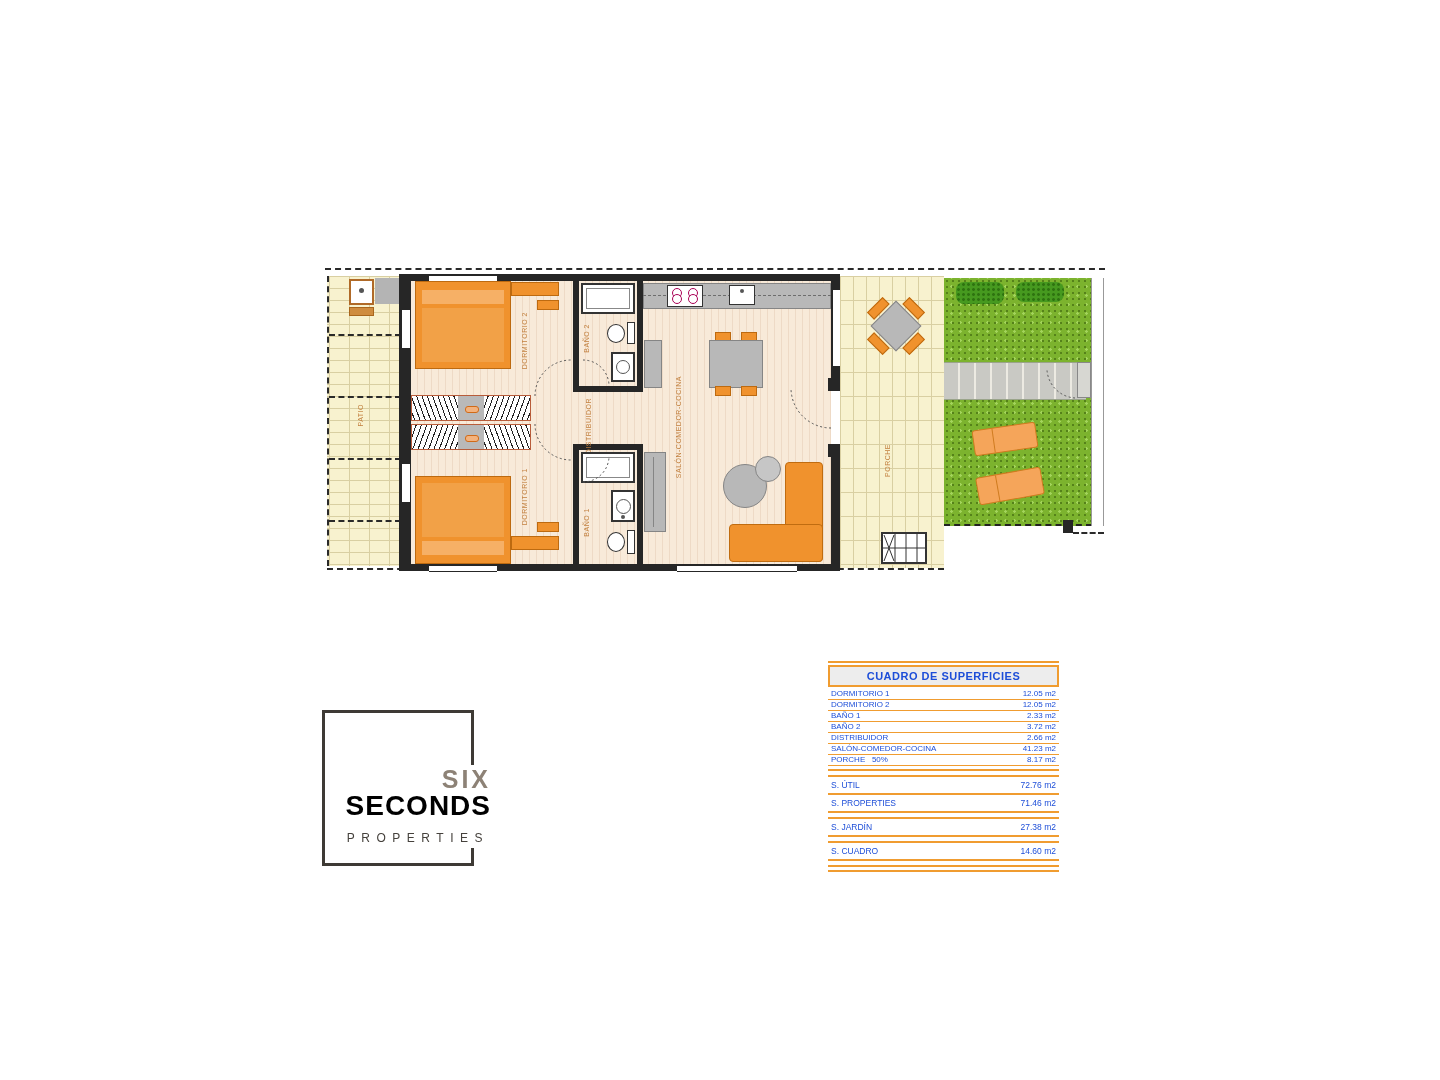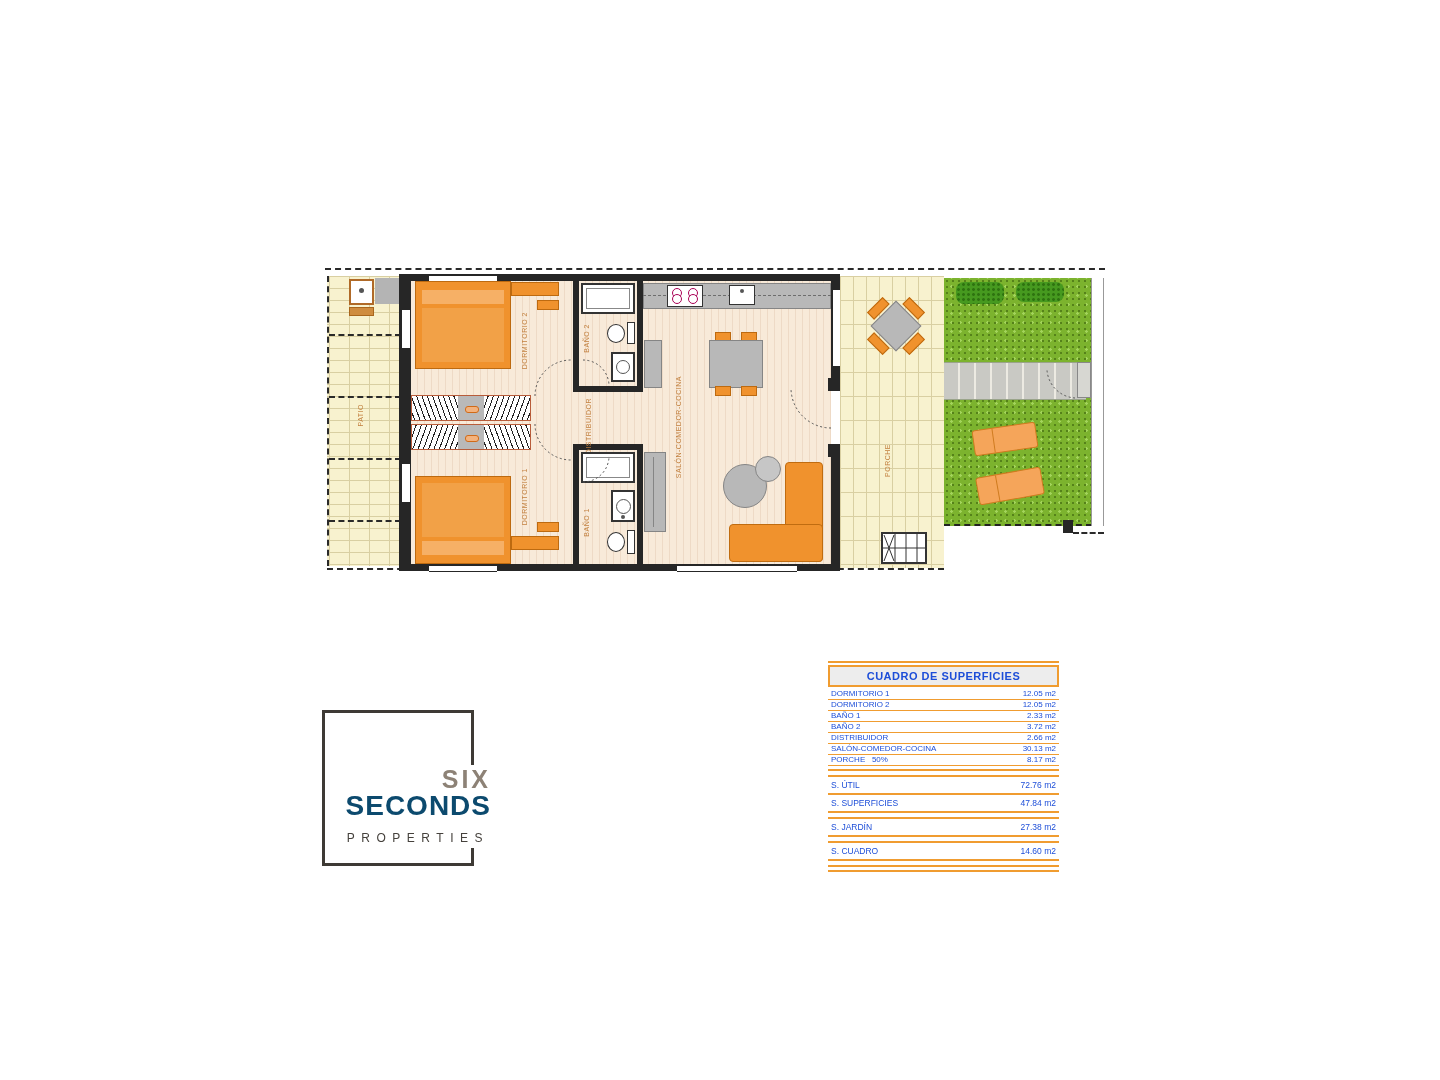--- a/index.html
+++ b/index.html
@@ -58,21 +58,21 @@
     padding:1px 3px; border-bottom:1.5px solid #f09c30; }
   .s-row span { white-space:pre; }
   .s-sum { display:flex; justify-content:space-between; font-size:8.5px; align-items:center;
     height:16px; padding:0 3px; }
   .s-sum span { white-space:pre; }
 
   
   .logo { position:absolute; left:322px; top:710px; width:146px; height:150px; border:3px solid #3e3a35; }
   .logo-text { position:absolute; right:-20px; top:52px; text-align:right; background:#fff; padding:3px 0 3px 12px; }
   .logo-six { font-size:25px; letter-spacing:3px; color:#8d8276; font-weight:bold; line-height:23px; }
-  .logo-seconds { font-size:28px; letter-spacing:1px; color:#0c4a6e; font-weight:bold; line-height:29px; }
+  .logo-seconds { font-size:28px; letter-spacing:1px; color:#000000; font-weight:bold; line-height:29px; }
   .logo-props { font-size:12px; letter-spacing:6.5px; color:#45413c; margin-top:12px; line-height:13px; padding-right:2px; }
 </style>
 </head>
 <body>
 
 <div class="plan">
 
   <div class="abs dash" style="left:0;top:2;width:780px;"></div>
   <div class="abs dash" style="left:2;top:300px;width:617px;left:2px;"></div>
 
@@ -262,35 +262,35 @@
   <div class="s-row">
       <span>BAÑO 2</span>
       <span>3.72 m2</span>
     </div>
   <div class="s-row">
       <span>DISTRIBUIDOR</span>
       <span>2.66 m2</span>
     </div>
   <div class="s-row">
       <span>SALÓN-COMEDOR-COCINA</span>
-      <span>30.13 m2</span>
+      <span>41.23 m2</span>
     </div>
   <div class="s-row">
       <span>PORCHE   50%</span>
       <span>8.17 m2</span>
     </div>
   <div class="rule2" style="margin-top:3px;"></div>
   <div class="s-sum">
       <span>S. ÚTIL</span>
       <span>72.76 m2</span>
     </div>
   <div class="rule"></div>
   <div class="s-sum">
-      <span>S. SUPERFICIES</span>
-      <span>47.84 m2</span>
+      <span>S. PROPERTIES</span>
+      <span>71.46 m2</span>
     </div>
   <div class="rule2"></div>
   <div class="s-sum">
       <span>S. JARDÍN</span>
       <span>27.38 m2</span>
     </div>
   <div class="rule2"></div>
   <div class="s-sum">
       <span>S. CUADRO</span>
       <span>14.60 m2</span>

